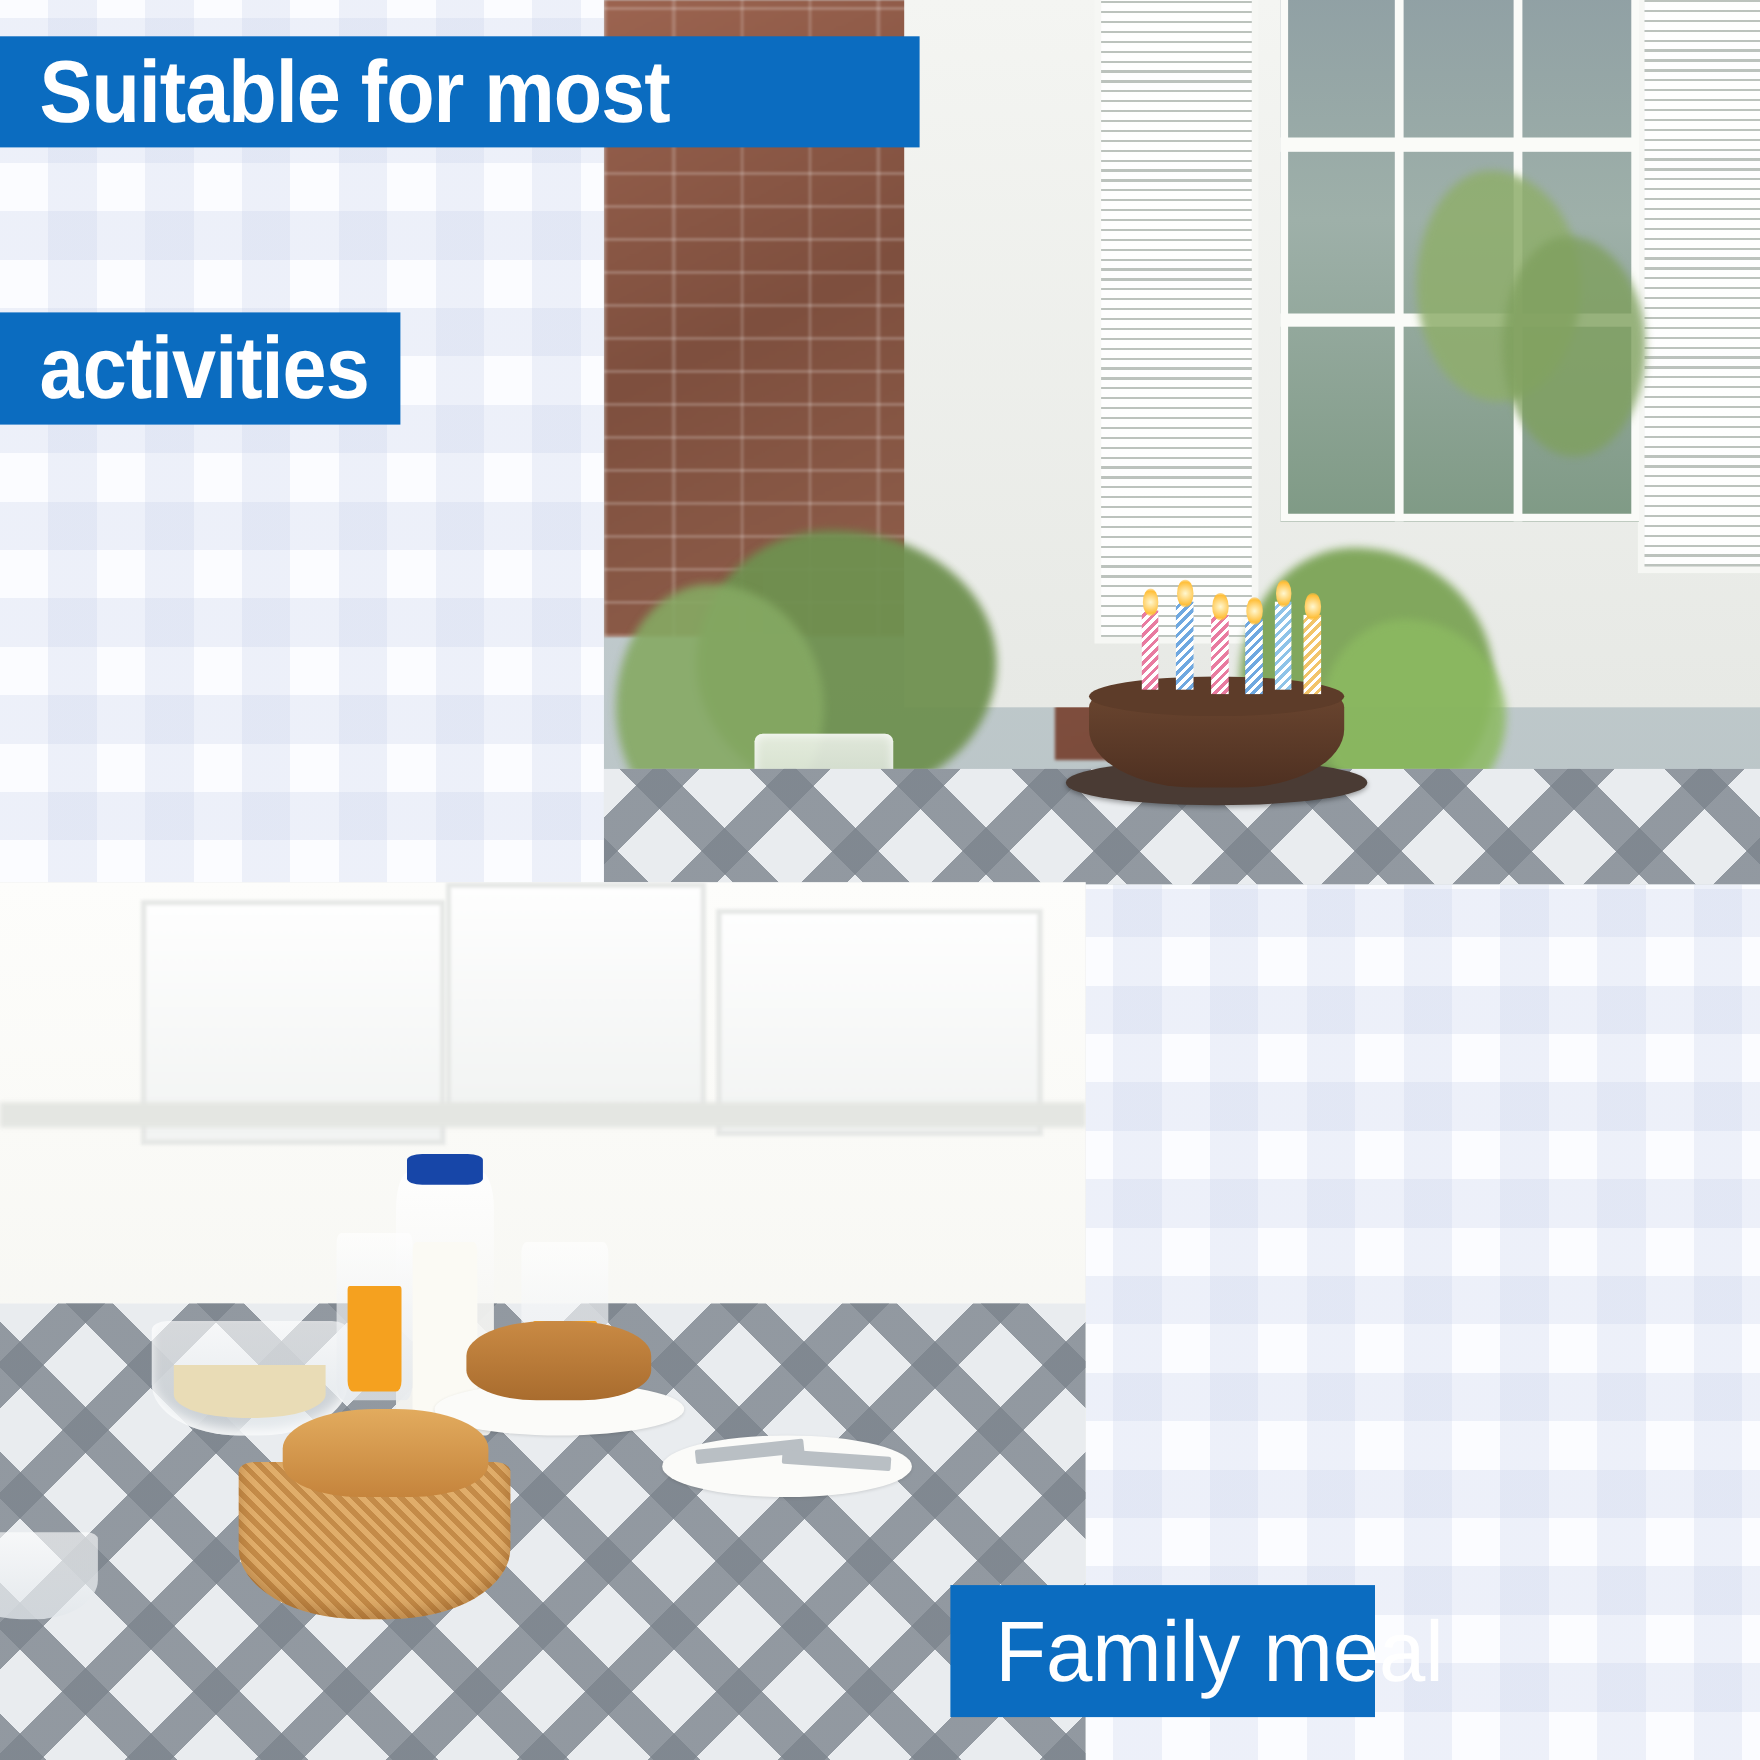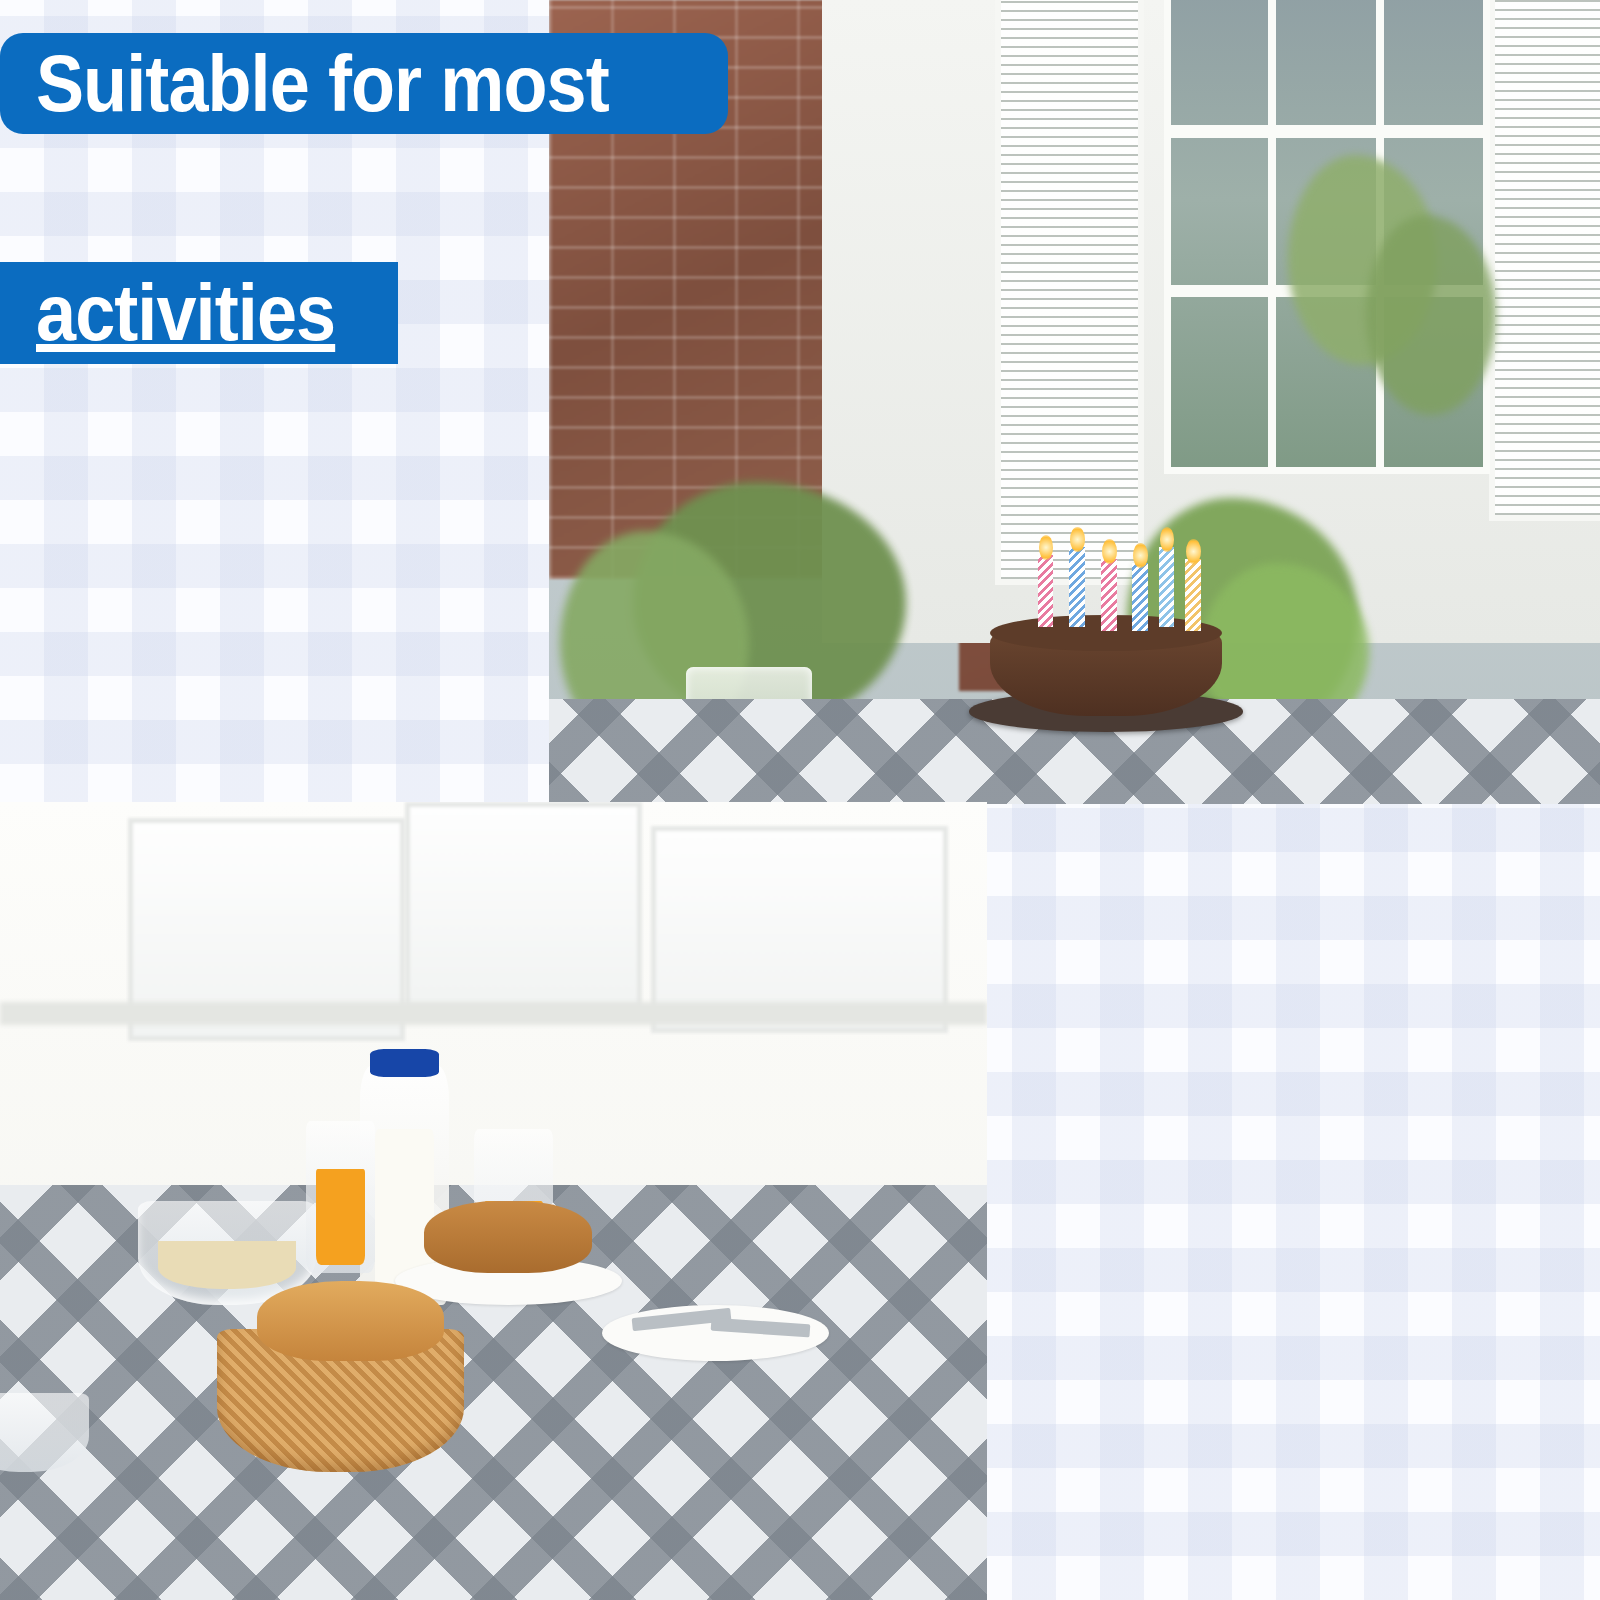--- a/index.html
+++ b/index.html
@@ -137,23 +137,23 @@
     white-space:nowrap;
   }
   .bar-head {
     font-weight:700;
     font-size:80px;
     letter-spacing:-1px;
     transform:scaleX(.90);
     transform-origin:left center;
     line-height:1;
   }
-  #bar-line1 { left:0;   top:33px;  width:728px; height:101px;border-radius:23px; }
+  #bar-line1 { left:0;   top:33px;  width:836px; height:101px; }
   #bar-line2 { left:0;   top:151px; width:803px; height:104px; }
-  #bar-line3 { left:0;   top:262px; width:398px; height:102px;text-decoration:underline; }
+  #bar-line3 { left:0;   top:284px; width:364px; height:102px; }
   #bar-line1 .bar-head,
   #bar-line2 .bar-head,
   #bar-line3 .bar-head { padding-left:40px; }
 
   #bar-party {
     left:1085px; top:805px; width:515px; height:104px;
   }
   #bar-party .bar-sub {
     font-weight:400; font-size:72px; line-height:1;
     padding-left:32px; transform:scaleX(.97); transform-origin:left center;
@@ -362,14 +362,17 @@
   </div>
 
   <div class="bar" id="bar-line1">
     <span class="bar-head">Suitable for most</span>
   </div>
   <div class="bar" id="bar-line3">
     <span class="bar-head">activities</span>
   </div>
 
 
+  <div class="bar" id="bar-family">
+    <span class="bar-sub">Family meal</span>
+  </div>
 
 </div>
 
 </body></html>

